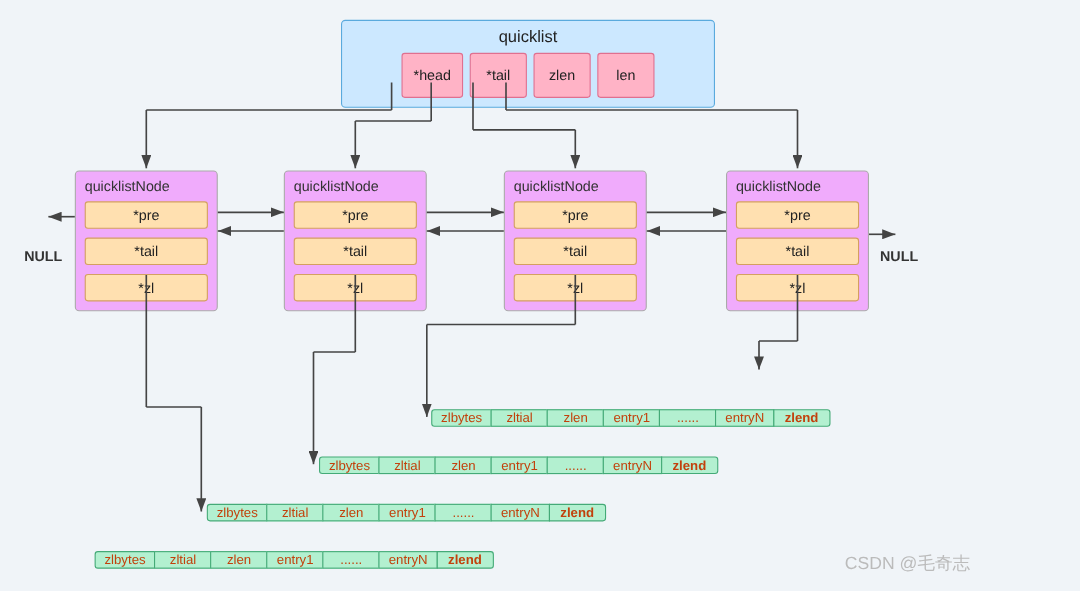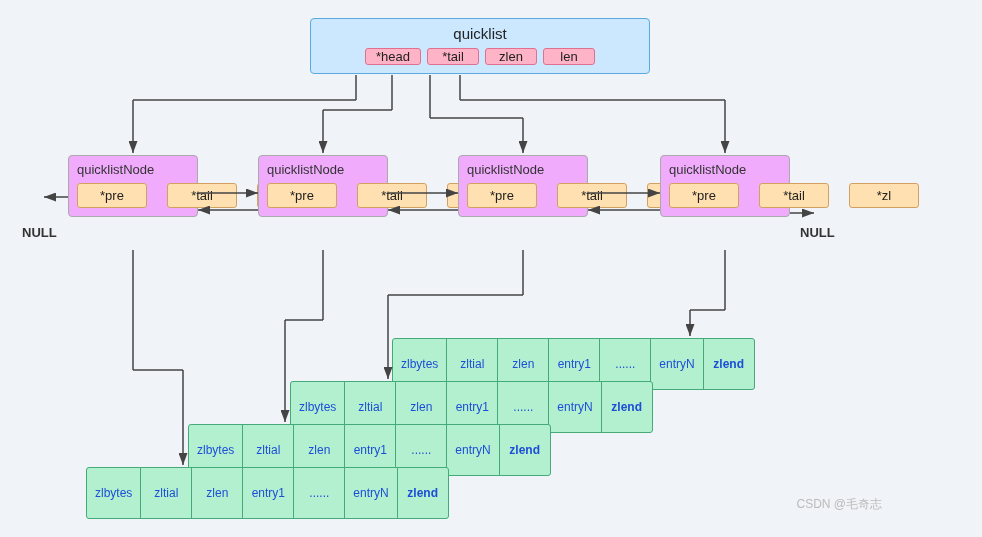--- a/index.html
+++ b/index.html
@@ -38,21 +38,21 @@
     }
     .quicklist-fields {
       display: flex;
       gap: 6px;
       justify-content: center;
     }
     .quicklist-field {
       background: #ffb3c6;
       border: 1.5px solid #e07090;
       border-radius: 3px;
-      padding: 0 10px;
+      padding: 12px 10px;
       font-size: 13px;
       color: #222;
       min-width: 52px;
       text-align: center;
     }
 
     
     .node-box {
       position: absolute;
       background: #f0abfc;
@@ -61,21 +61,22 @@
       padding: 6px 8px 8px 8px;
     }
     .node-box .node-title {
       font-size: 13px;
       color: #333;
       margin-bottom: 6px;
       text-align: left;
     }
     .node-fields {
       display: flex;
-      gap: 20px;
+      flex-direction: column;
+      gap: 8px;
     }
     .node-field {
       background: #ffe0b0;
       border: 1.5px solid #d4a060;
       border-radius: 3px;
       padding: 4px 14px;
       font-size: 13px;
       color: #222;
       text-align: center;
       min-width: 70px;
@@ -84,45 +85,46 @@
     
     .ziplist-row {
       position: absolute;
       display: flex;
       flex-direction: row;
       gap: 0;
     }
     .zl-cell {
       background: #b3f0d0;
       border: 1.5px solid #44aa77;
-      padding: 18px 8px;
+      padding: 0 8px;
       font-size: 12px;
-      color: #1d4ed8;
+      color: #c2410c;
       min-width: 52px;
       text-align: center;
       margin-right: -1px;
+      margin-top: 34px;
     }
     .zl-cell:first-child { border-radius: 3px 0 0 3px; }
     .zl-cell:last-child { border-radius: 0 3px 3px 0; margin-right: 0; font-weight: bold; }
 
     
     .null-label {
       position: absolute;
       font-size: 13px;
       color: #333;
       font-weight: bold;
       margin-top: 32px;
     }
 
     
     .watermark {
       position: absolute;
-      bottom: 24px;
+      bottom: 14px;
       right: 12px;
-      font-size: 12px;
+      font-size: 16px;
       color: #bbb;
     }
 
     
     .arrows-svg {
       position: absolute;
       top: 0;
       left: 0;
       width: 982px;
       height: 537px;

